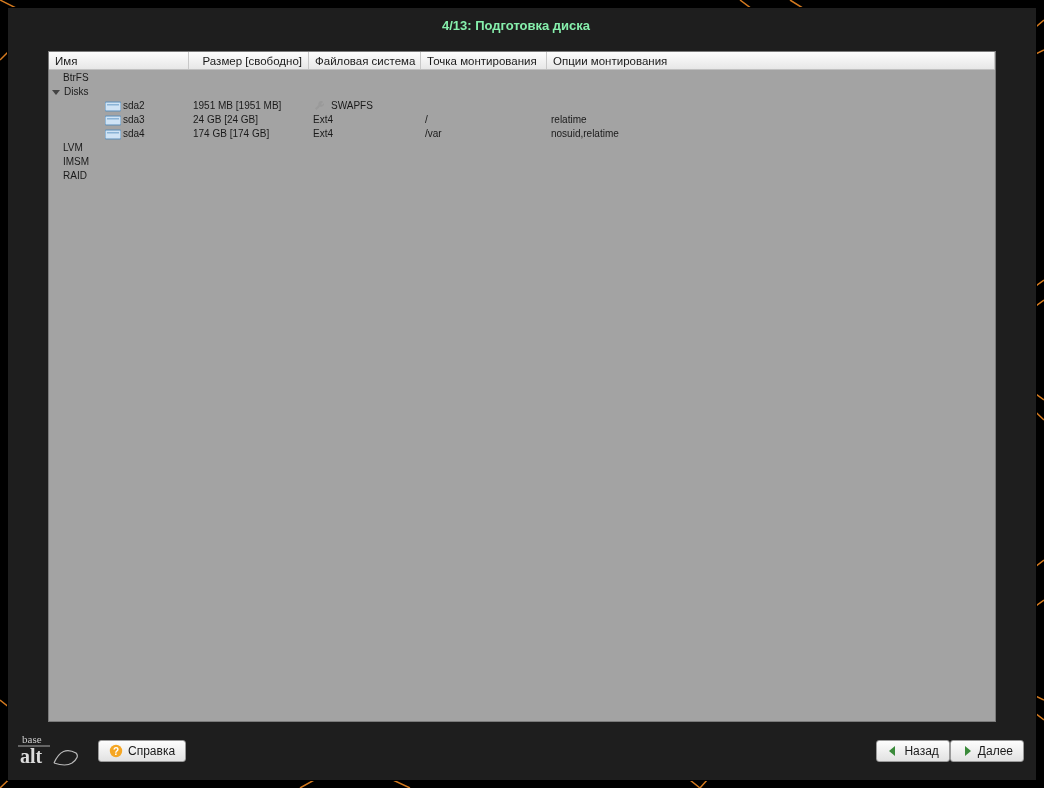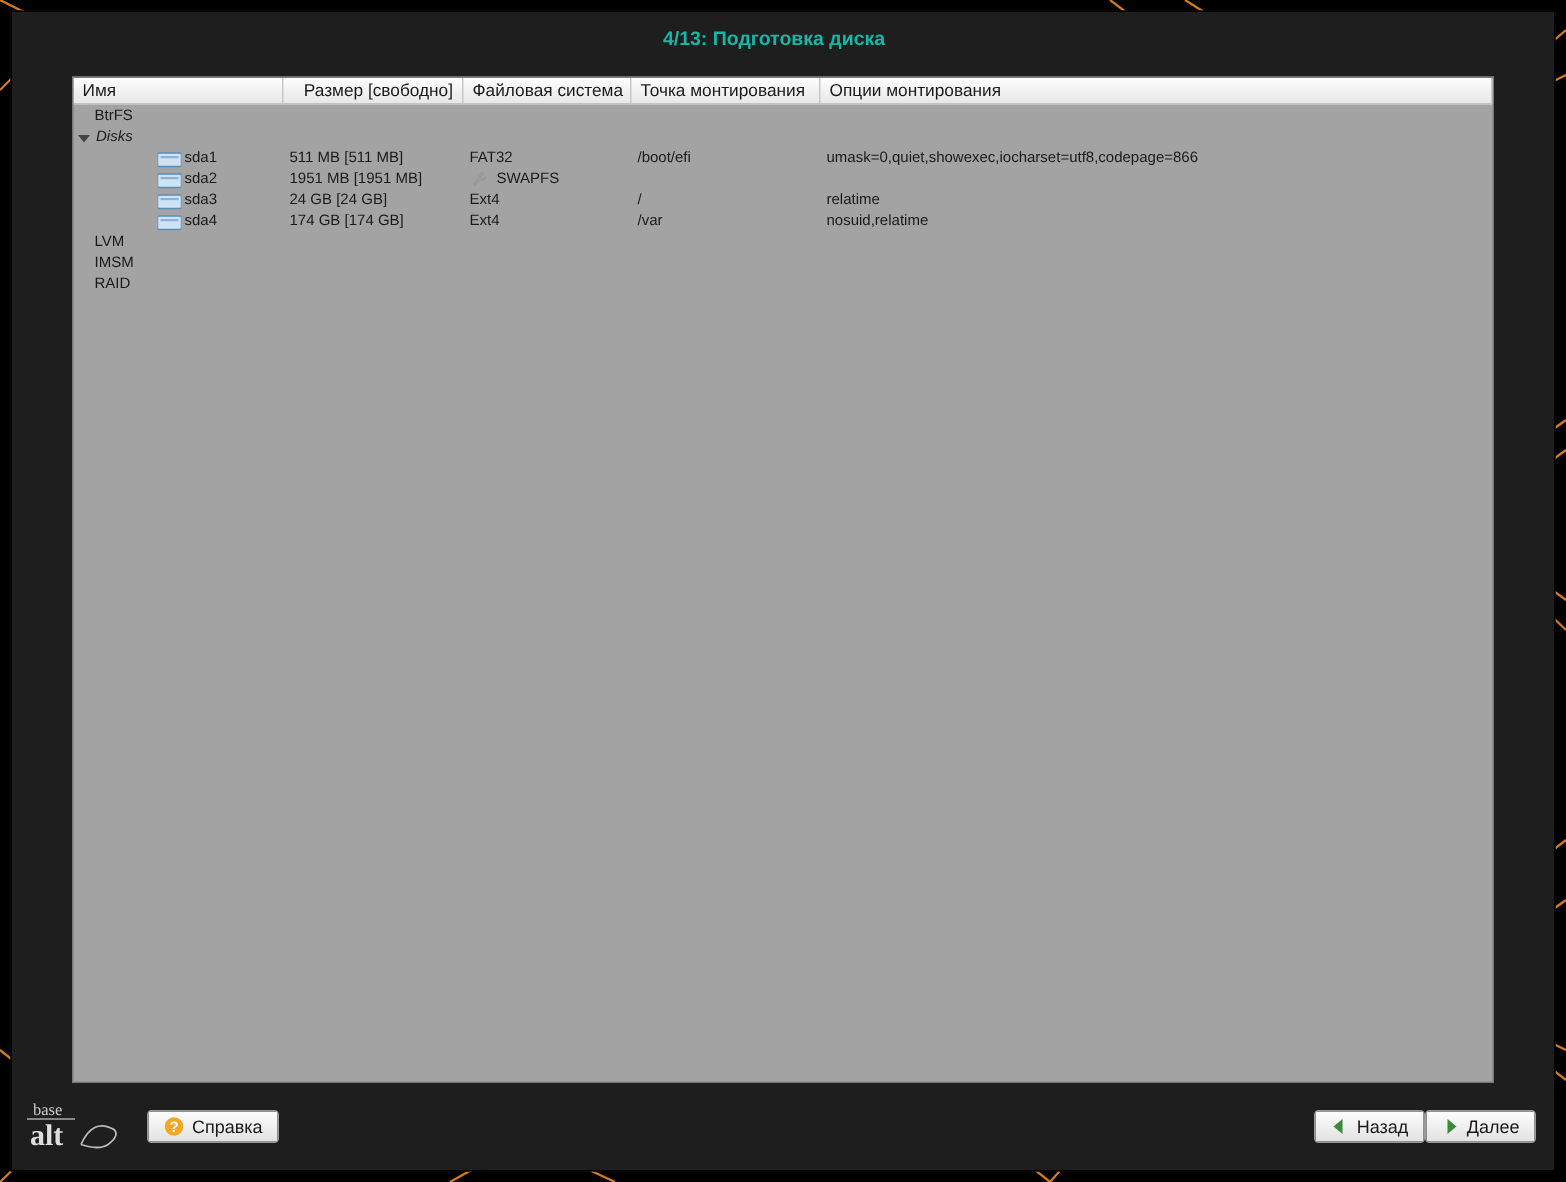--- a/index.html
+++ b/index.html
@@ -16,21 +16,21 @@
   position: absolute; inset: 0; z-index: 0;
 }
 .window {
   position: absolute;
   left: 7px; top: 7px; right: 7px; bottom: 7px;
   background: #1e1e1e;
   border: 1px solid #000;
   display: flex; flex-direction: column;
 }
 .title {
-  color: #14b8a6;
+  color: #86efac;
   text-align: center;
   font-weight: bold;
   font-size: 13px;
   padding: 10px 12px 18px 0;
   z-index: 2;
 }
 .panel-wrap {
   flex: 1;
   padding: 0 40px;
   position: relative; z-index: 2;
@@ -164,46 +164,31 @@
 
       <div class="tree">
 
         <div class="row">
           <div class="c-name pad0">
               <span>BtrFS</span>
             </div>
         </div>
 
         <div class="row">
-          <div class="c-name" style="padding-left:2px;font-style:italic;">
+          <div class="c-name" style="padding-left:2px;">
             <span class="expander">
               <svg viewBox="0 0 8 8">
                   <path d="M0 2 L8 2 L4 7 Z" fill="#444"></path>
                 </svg>
             </span>
             <span>Disks</span>
           </div>
         </div>
 
 
-        <div class="row">
-          <div class="c-name pad3">
-            <span class="icon-part">
-              <svg viewBox="0 0 16 12">
-                  <rect x="0" y="2" width="16" height="9" rx="1" fill="#cfe3f5" stroke="#5b8db8"></rect>
-                  <rect x="2" y="4" width="12" height="1.5" fill="#8ab3d6"></rect>
-                </svg>
-            </span>
-            <span>sda1</span>
-          </div>
-          <div class="c-size">511 MB [511 MB]</div>
-          <div class="c-fs">FAT32</div>
-          <div class="c-mount">/boot/efi</div>
-          <div class="c-opts">umask=0,quiet,showexec,iocharset=utf8,codepage=866</div>
-        </div>
 
         <div class="row">
           <div class="c-name pad3">
             <span class="icon-part">
               <svg viewBox="0 0 16 12">
                   <rect x="0" y="2" width="16" height="9" rx="1" fill="#cfe3f5" stroke="#5b8db8"></rect>
                   <rect x="2" y="4" width="12" height="1.5" fill="#8ab3d6"></rect>
                 </svg>
             </span>
             <span>sda2</span>

